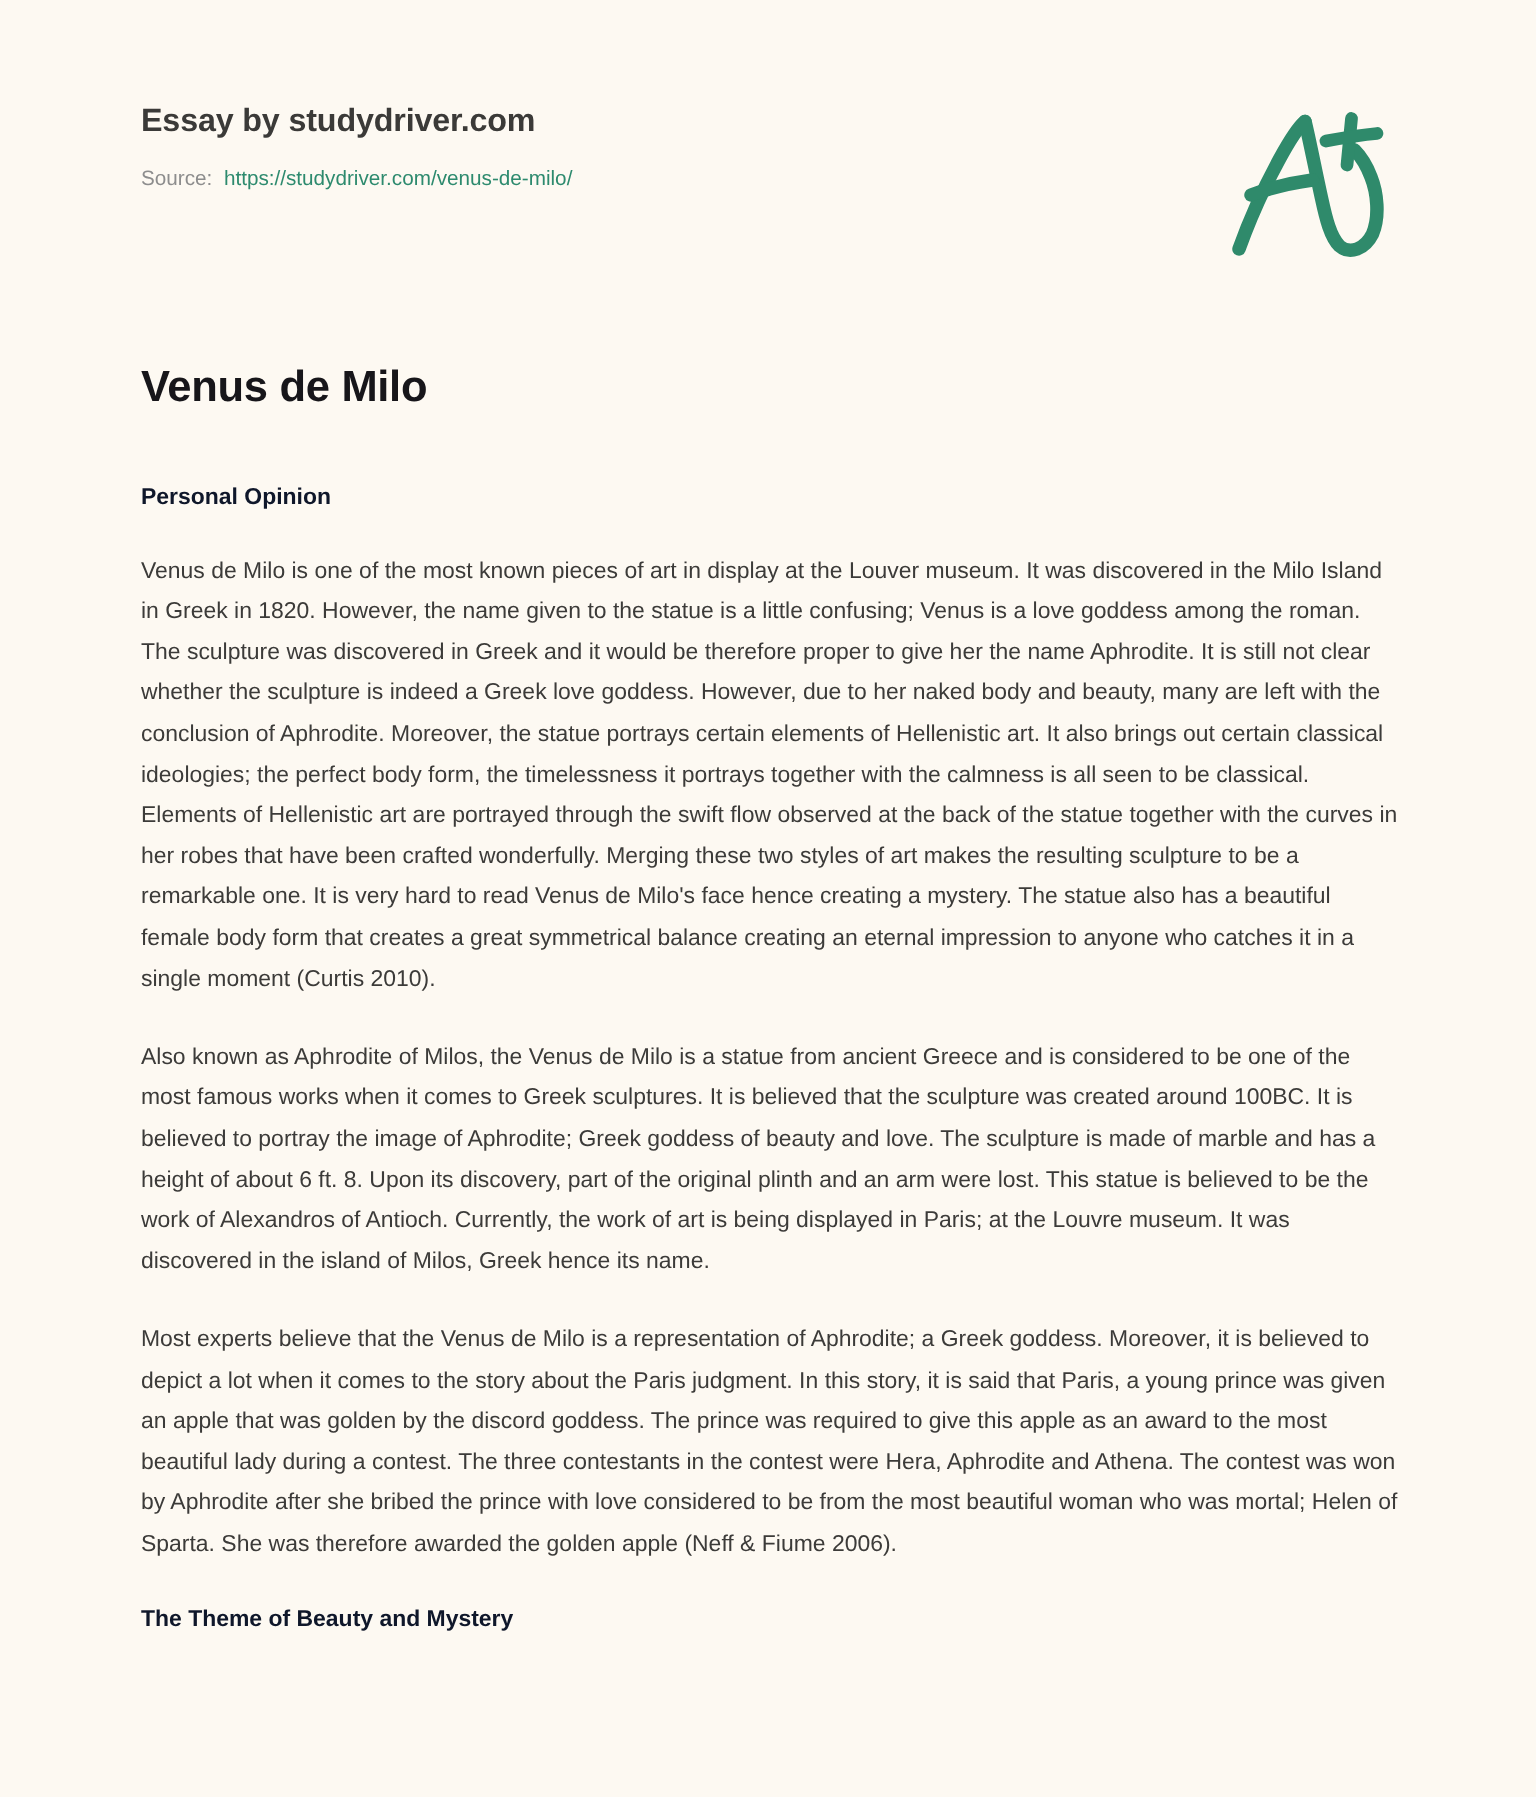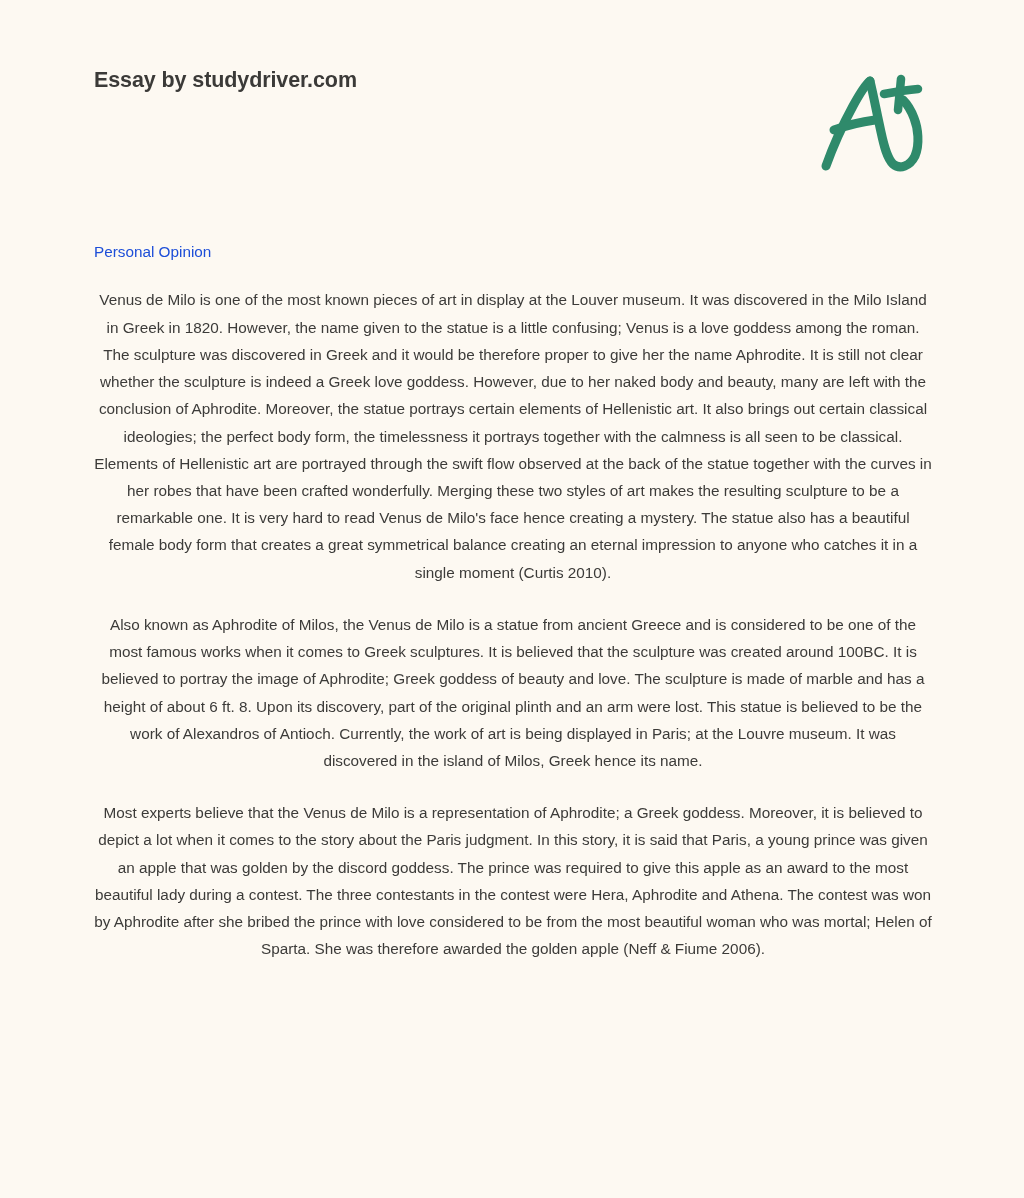--- a/index.html
+++ b/index.html
@@ -93,49 +93,53 @@
     line-height: 1.25;
     margin: 0 0 44px 0;
   }
 
   .section {
     margin: 0;
   }
 
   .section-heading {
     font-size: 15.3px;
-    font-weight: normal;
-    color: #1d4ed8;
+    font-weight: bold;
+    color: #0f172a;
     line-height: 1.6;
     margin: 0 0 22px 0;
   }
 
   .body-text {
     font-size: 15.3px;
     font-weight: normal;
     color: #3c3b39;
     line-height: 1.78;
     margin: 0 0 25px 0;
-    text-align: center;
+    text-align: left;
   }
 
   .section + .section {
     margin-top: 0;
   }
 </style>
 </head>
 <body>
 
 <div class="page">
 
   <div class="header">
 
     <div class="header-left">
       <div class="essay-by">Essay by studydriver.com</div>
 
+      <div class="source-line">
+        <span class="source-label">Source:</span>
+        <span>&nbsp;</span><a class="source-url" href="#">https://studydriver.com/venus-de-milo/</a>
+      </div>
     </div>
 
     <div class="logo">
       <svg viewBox="0 0 125 110" xmlns="http://www.w3.org/2000/svg">
         <g fill="none" stroke="#2f8a6b" stroke-linecap="round" stroke-linejoin="round">
 
           <path d="M11 100 C 16 86, 26 62, 38 40 C 44 29, 50 19, 55 15" stroke-width="9"></path>
 
           <path d="M55 15 C 58 27, 62 48, 66 66 C 69 80, 72 92, 78 98
                    C 85 104, 95 100, 100 90 C 105 78, 103 62, 99 52
@@ -147,30 +151,35 @@
 
           <path d="M69 28 C 80 26, 92 24, 103 23" stroke-width="8.5"></path>
         </g>
       </svg>
     </div>
 
   </div>
 
   <div class="doc">
 
+    <h1 class="doc-title">Venus de Milo</h1>
 
     <div class="section">
       <div class="section-heading">Personal Opinion</div>
       <p class="body-text">Venus de Milo is one of the most known pieces of art in display at the Louver museum. It was discovered in the Milo Island in Greek in 1820. However, the name given to the statue is a little confusing; Venus is a love goddess among the roman. The sculpture was discovered in Greek and it would be therefore proper to give her the name Aphrodite. It is still not clear whether the sculpture is indeed a Greek love goddess. However, due to her naked body and beauty, many are left with the conclusion of Aphrodite. Moreover, the statue portrays certain elements of Hellenistic art. It also brings out certain classical ideologies; the perfect body form, the timelessness it portrays together with the calmness is all seen to be classical. Elements of Hellenistic art are portrayed through the swift flow observed at the back of the statue together with the curves in her robes that have been crafted wonderfully. Merging these two styles of art makes the resulting sculpture to be a remarkable one. It is very hard to read Venus de Milo's face hence creating a mystery. The statue also has a beautiful female body form that creates a great symmetrical balance creating an eternal impression to anyone who catches it in a single moment (Curtis 2010).</p>
     </div>
 
     <div class="section">
       <p class="body-text">Also known as Aphrodite of Milos, the Venus de Milo is a statue from ancient Greece and is considered to be one of the most famous works when it comes to Greek sculptures. It is believed that the sculpture was created around 100BC. It is believed to portray the image of Aphrodite; Greek goddess of beauty and love. The sculpture is made of marble and has a height of about 6 ft. 8. Upon its discovery, part of the original plinth and an arm were lost. This statue is believed to be the work of Alexandros of Antioch. Currently, the work of art is being displayed in Paris; at the Louvre museum. It was discovered in the island of Milos, Greek hence its name.</p>
     </div>
 
     <div class="section">
       <p class="body-text">Most experts believe that the Venus de Milo is a representation of Aphrodite; a Greek goddess. Moreover, it is believed to depict a lot when it comes to the story about the Paris judgment. In this story, it is said that Paris, a young prince was given an apple that was golden by the discord goddess. The prince was required to give this apple as an award to the most beautiful lady during a contest. The three contestants in the contest were Hera, Aphrodite and Athena. The contest was won by Aphrodite after she bribed the prince with love considered to be from the most beautiful woman who was mortal; Helen of Sparta. She was therefore awarded the golden apple (Neff &amp; Fiume 2006).</p>
     </div>
 
+    <div class="section">
+      <div class="section-heading">The Theme of Beauty and Mystery</div>
+
+    </div>
 
   </div>
 
 </div>
 
 </body></html>

